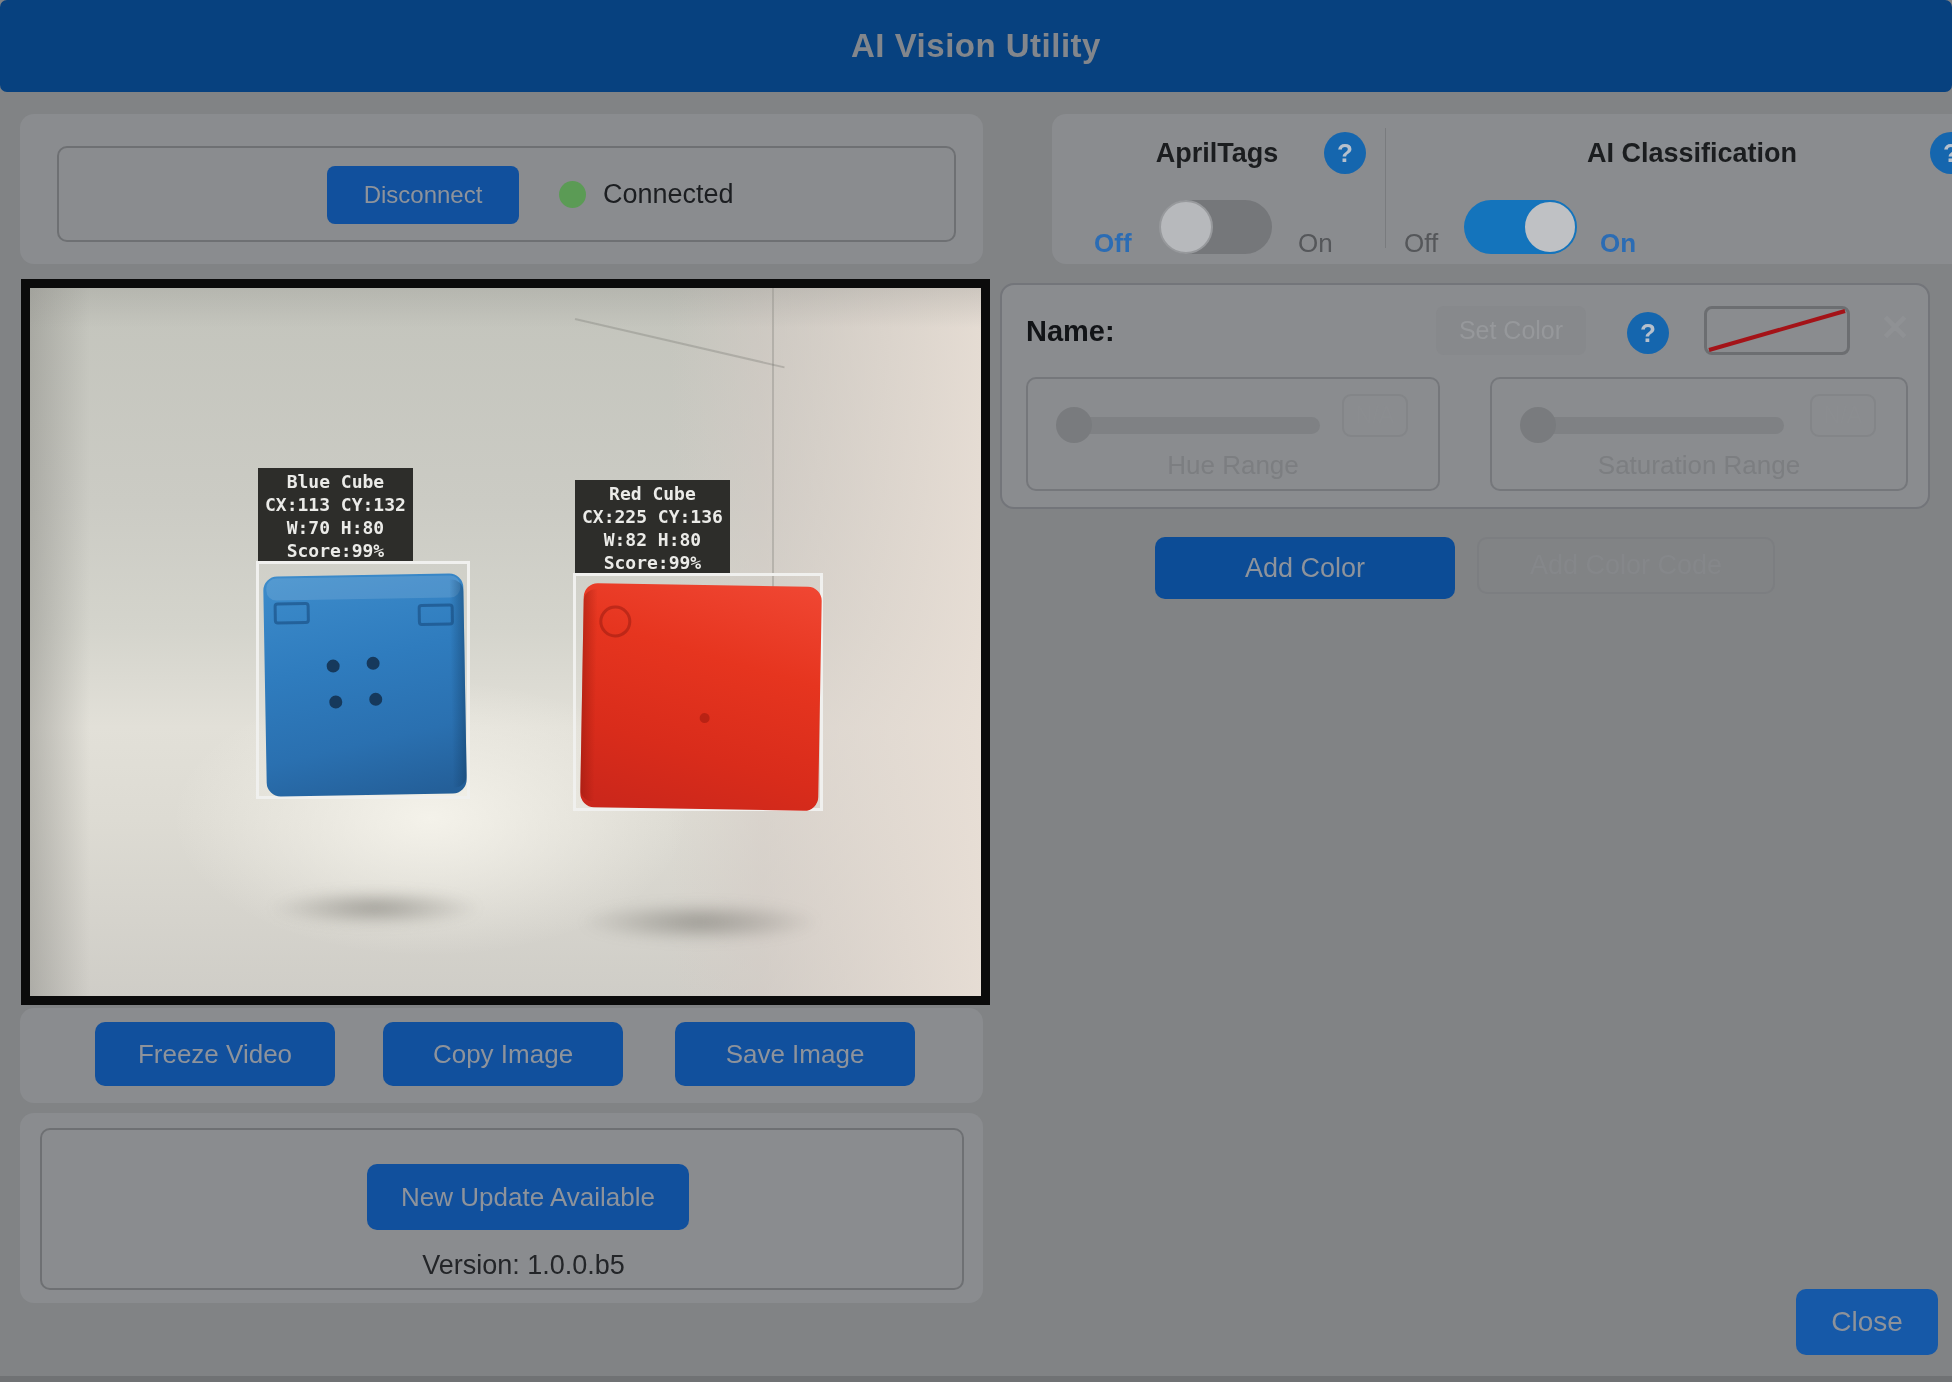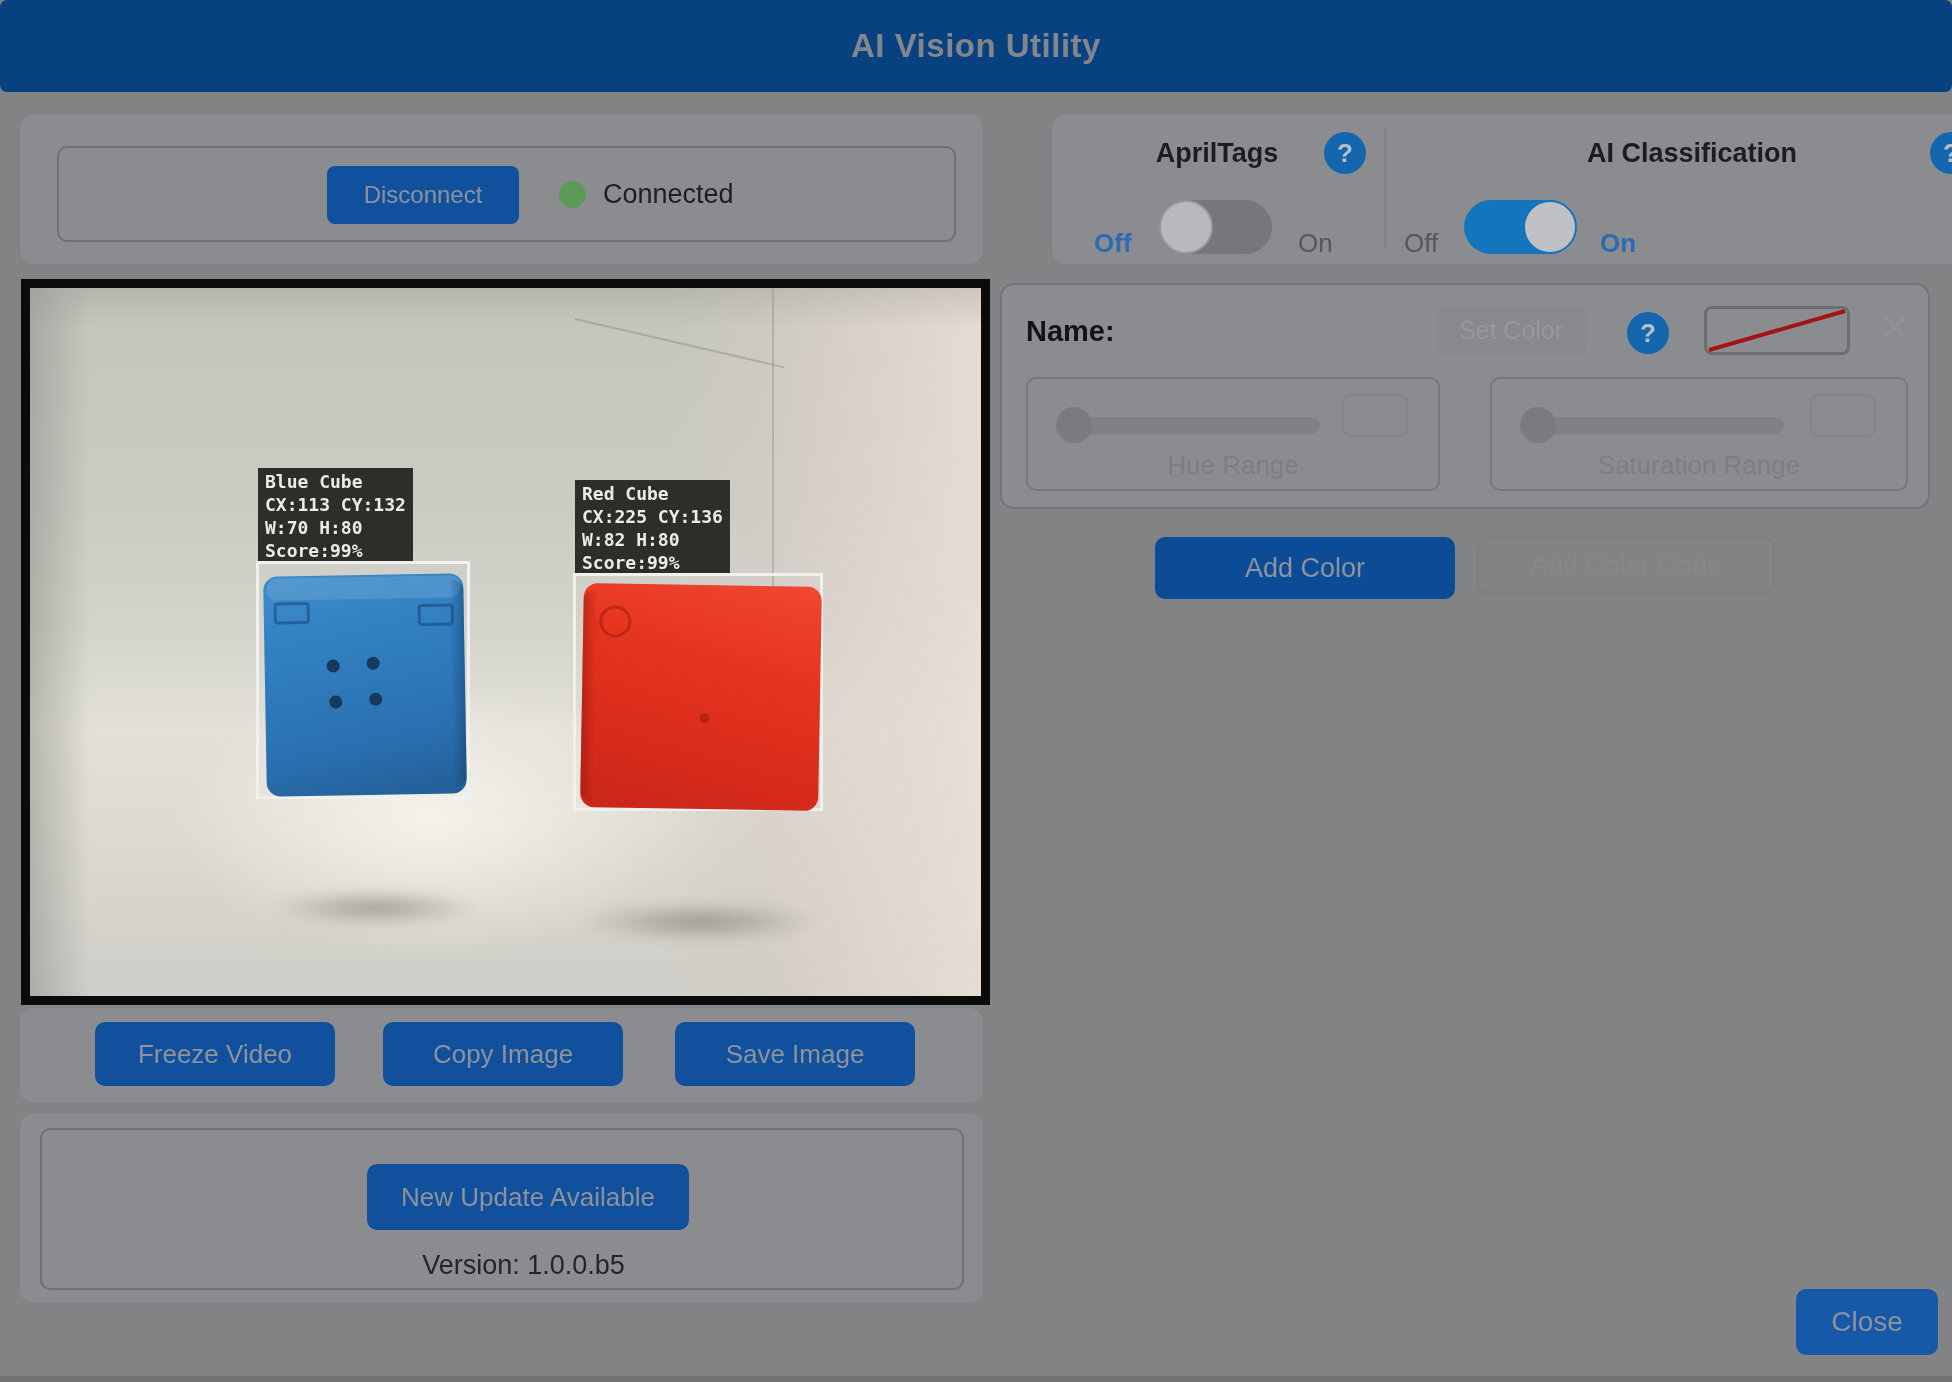--- a/index.html
+++ b/index.html
@@ -39,21 +39,21 @@
   .toggle-off .knob{left:-1px;background:#b7b9bc;border:2px solid #97999c;}
   .toggle-on{background:#1474bc;}
   .toggle-on .knob{right:-1px;background:#bfc1c4;border:2px solid #1474bc;}
   .model-select{position:absolute;left:626px;top:90px;width:288px;height:46px;border:2px solid #46484a;
                 border-radius:7px;display:flex;align-items:center;justify-content:space-between;
                 padding:0 12px;box-sizing:border-box;font-size:26px;color:#212326;cursor:pointer;}
   
   .camera-frame{position:absolute;left:21px;top:279px;width:951px;height:708px;background:#0b0b0b;
                 padding:9px;}
   .camera-feed{position:relative;width:951px;height:708px;overflow:hidden;
-     background:linear-gradient(180deg,#c3c4bc 0%,#cbcbc4 30%,#d4d4cc 48%,#e2e0d8 62%,#dddbd3 75%,#cfcdc7 100%);}
+     background:linear-gradient(180deg,#c3c4bc 0%,#cbcbc4 30%,#d4d4cc 48%,#e2e0d8 62%,#dddbd3 75%,#cfcdc7 100%);text-align:center;}
   .right-wall{position:absolute;left:640px;top:0;width:311px;height:708px;
      background:linear-gradient(90deg,rgba(213,204,198,0) 0%,rgba(213,204,198,.55) 30%,rgba(232,222,213,.9) 100%);}
   .wall-corner-line{position:absolute;left:742px;top:0;width:2px;height:330px;background:rgba(115,115,110,.3);}
   .ceiling-line{position:absolute;left:545px;top:30px;width:215px;height:2px;background:rgba(120,120,114,.35);
      transform:rotate(13deg);transform-origin:left center;}
   .left-vignette{position:absolute;left:0;top:0;width:60px;height:708px;
      background:linear-gradient(90deg,rgba(140,140,135,.5),rgba(140,140,135,0));}
   .top-vignette{position:absolute;left:0;top:0;width:951px;height:40px;
      background:linear-gradient(180deg,rgba(150,150,145,.3),rgba(150,150,145,0));}
   .floor-glow{position:absolute;left:120px;top:380px;width:560px;height:300px;

